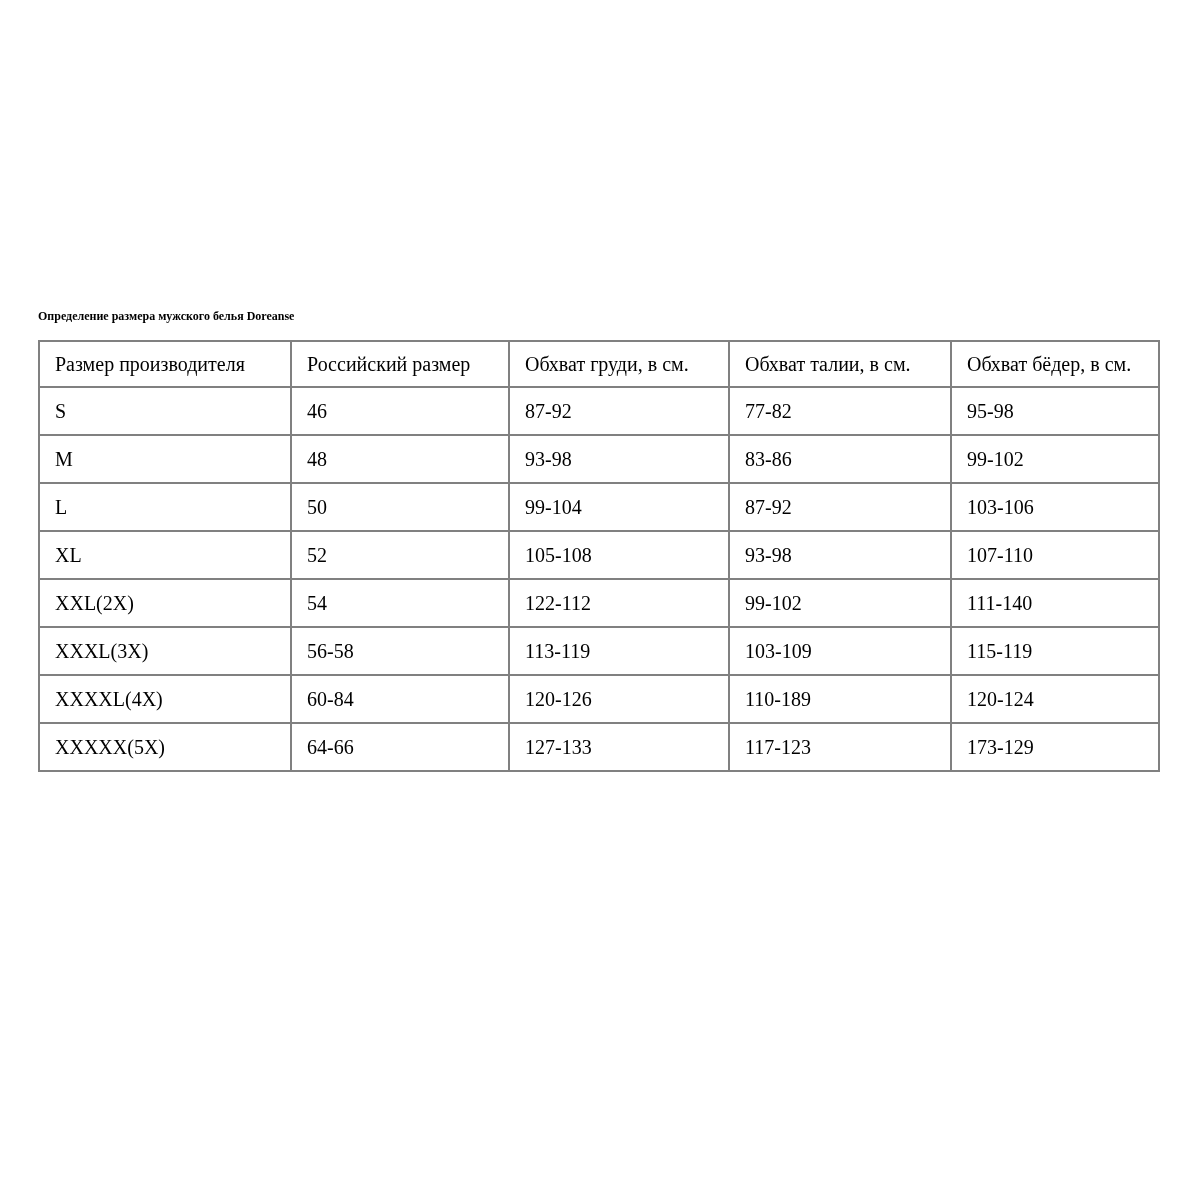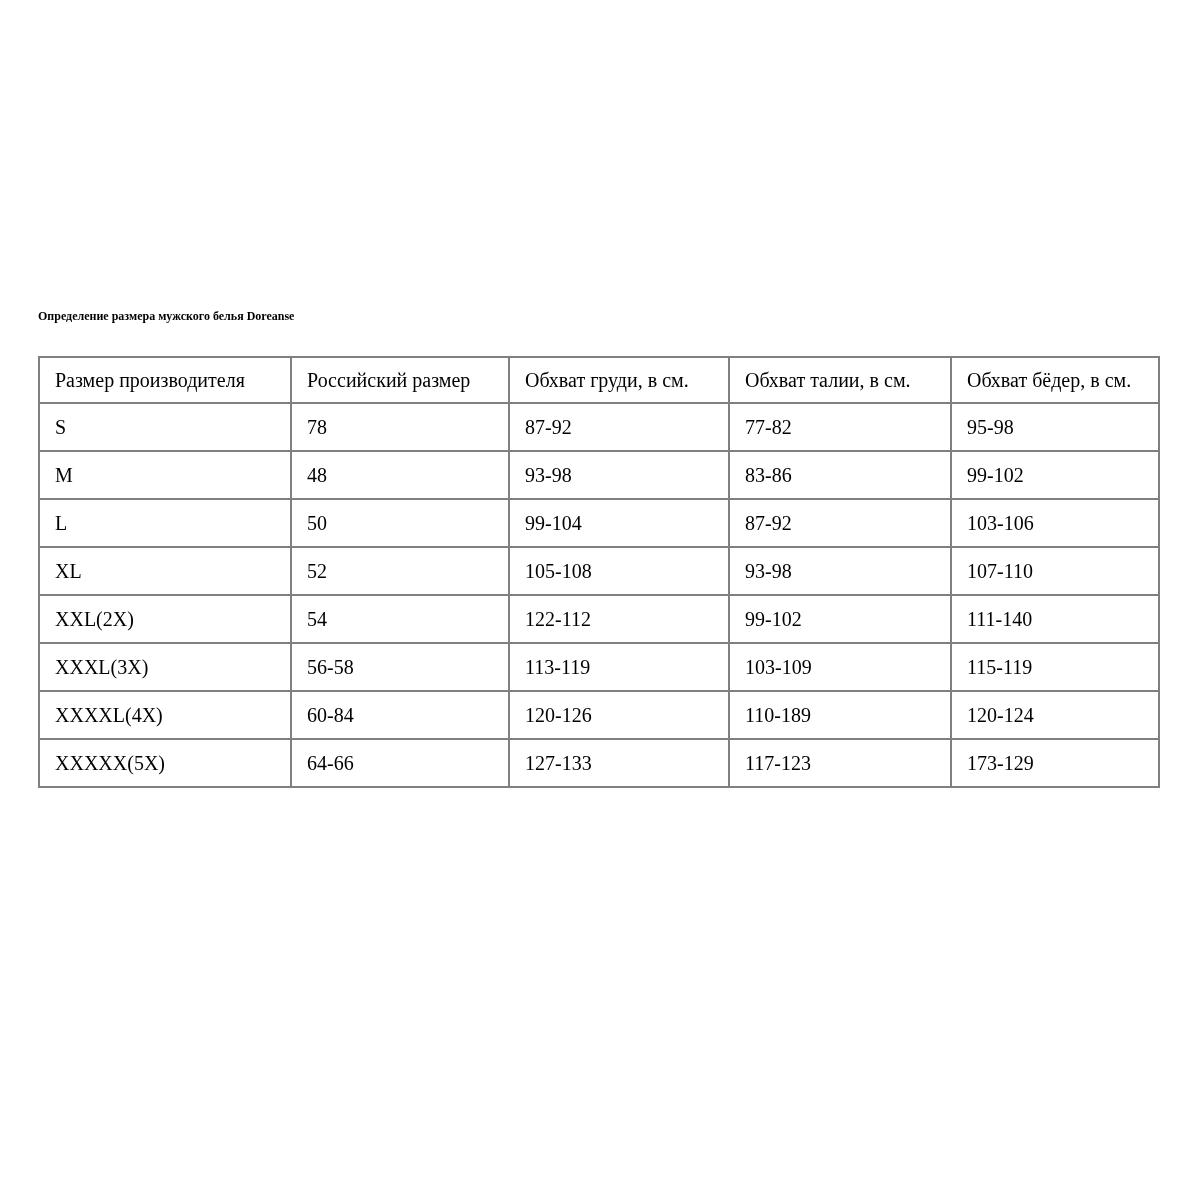--- a/index.html
+++ b/index.html
@@ -17,21 +17,21 @@
   .content {
     padding: 304px 38px 0 38px;
   }
   .page-title {
     font-size: 12px;
     font-weight: bold;
     line-height: 24px;
     margin: 0;
   }
   table.size-table {
-    margin-top: 28px;
+    margin-top: 12px;
     border-collapse: collapse;
     width: 1120px;
     table-layout: fixed;
   }
   table.size-table th,
   table.size-table td {
     border: 2px solid #808080;
     font-size: 20px;
     font-weight: normal;
     text-align: left;
@@ -67,21 +67,21 @@
           <th>Размер производителя</th>
           <th>Российский размер</th>
           <th>Обхват груди, в см.</th>
           <th>Обхват талии, в см.</th>
           <th>Обхват бёдер, в см.</th>
         </tr>
     </thead>
     <tbody>
         <tr>
           <td>S</td>
-          <td>78</td>
+          <td>46</td>
           <td>87-92</td>
           <td>77-82</td>
           <td>95-98</td>
         </tr>
         <tr>
           <td>M</td>
           <td>48</td>
           <td>93-98</td>
           <td>83-86</td>
           <td>99-102</td>

